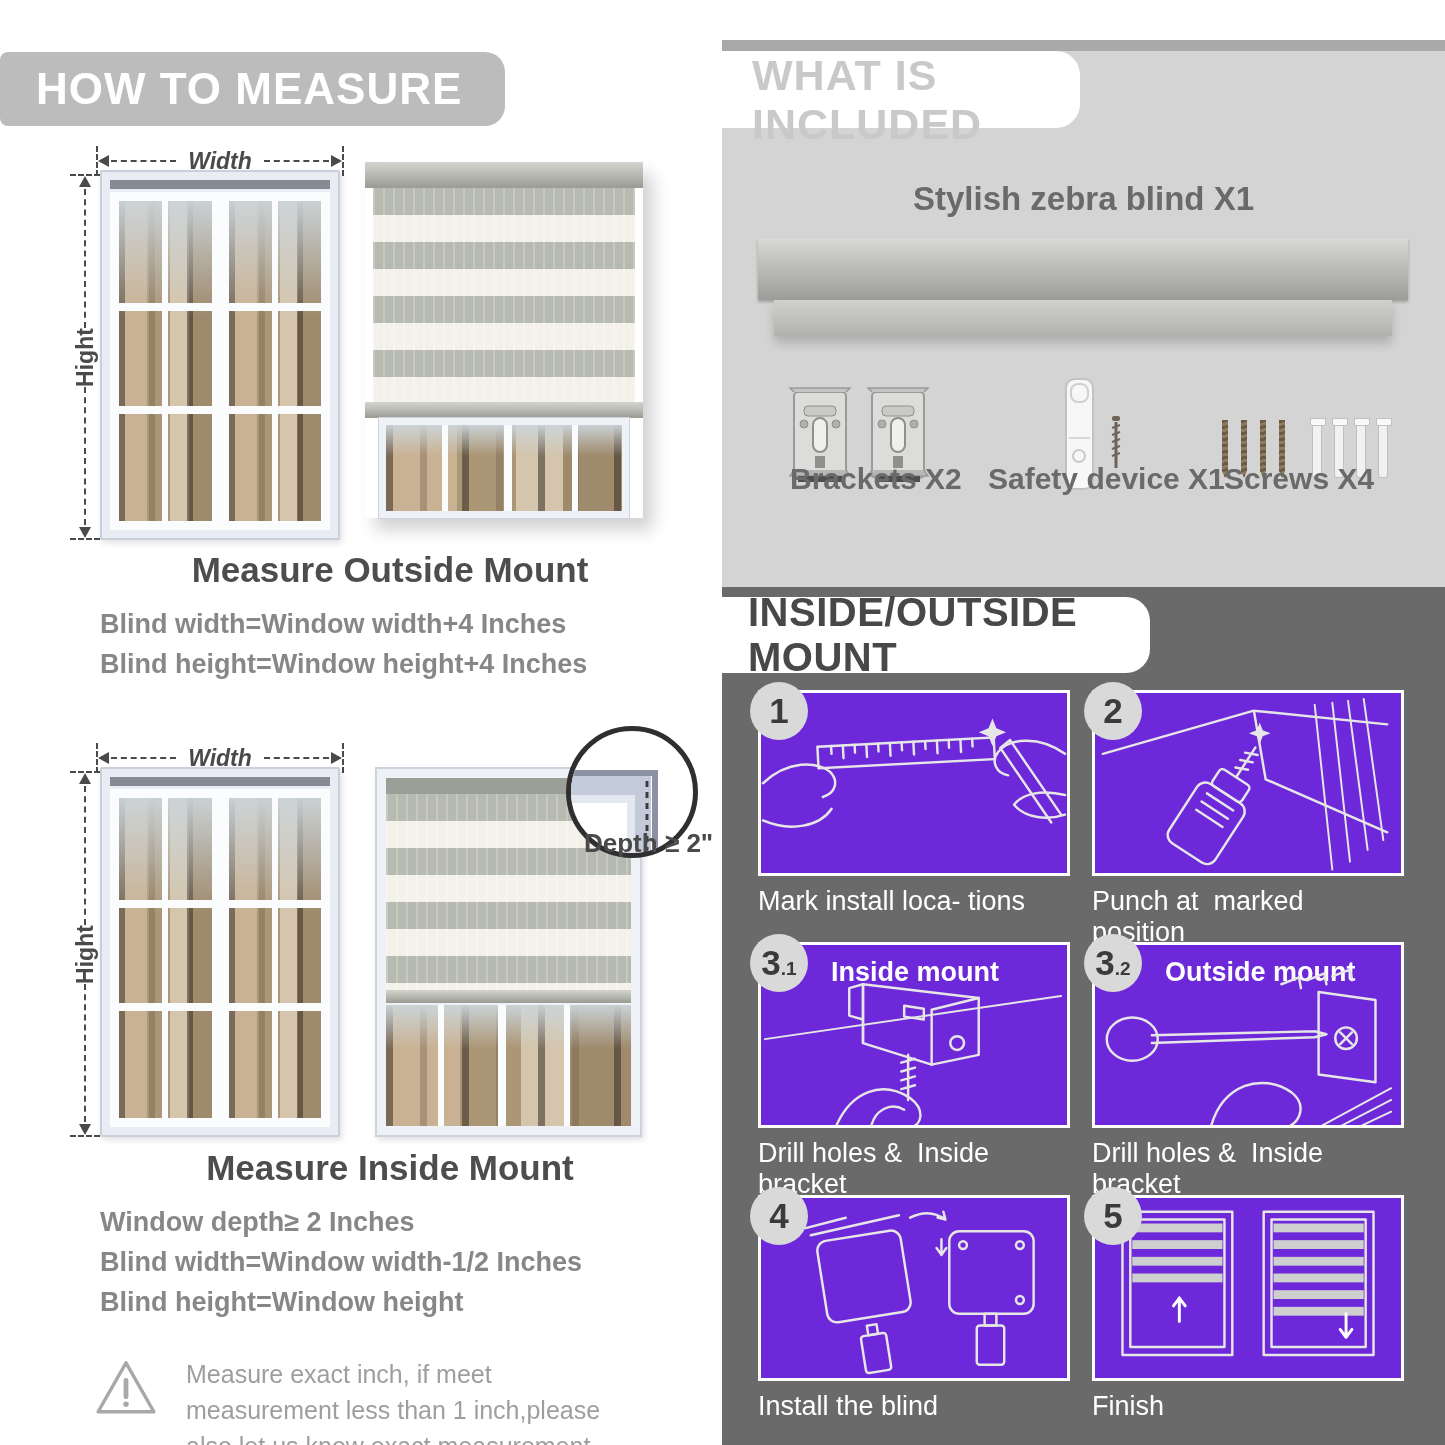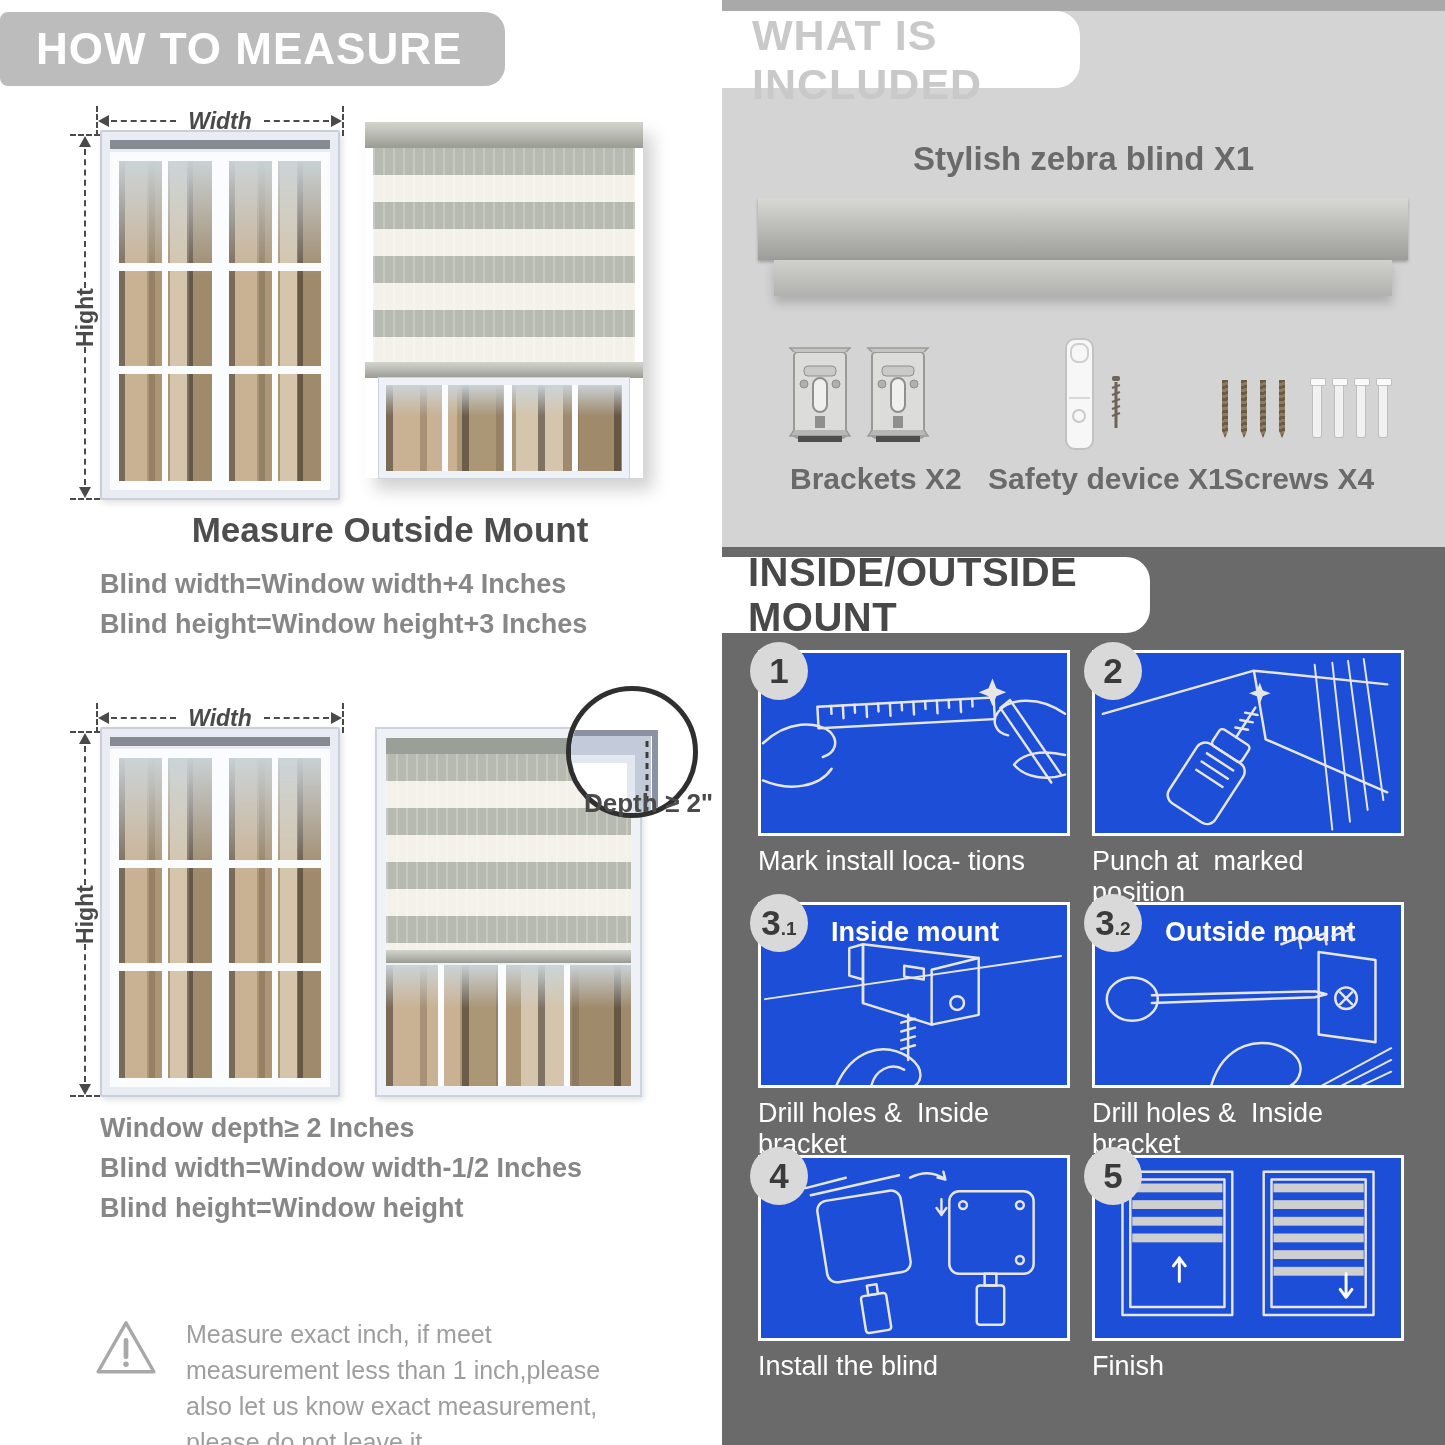--- a/index.html
+++ b/index.html
@@ -1,18 +1,18 @@
 <!DOCTYPE html>
 <html><head>
 <meta charset="utf-8">
 <style>
   * { margin:0; padding:0; box-sizing:border-box; }
   html,body { background:#ffffff; }
   body { font-family:"Liberation Sans", sans-serif; width:1445px; height:1445px; position:relative; overflow:hidden; }
-  .abs { position:absolute; }
+  .abs { position:absolute;margin-top:40px; }
 
   
   .hdr-left {
     left:0; top:12px; width:505px; height:74px;
     background:#bcbcbc; border-radius:8px 20px 20px 8px;
     display:flex; align-items:center; padding-left:36px;
     color:#ffffff; font-weight:bold; font-size:44px; letter-spacing:1px;
   }
 
   
@@ -109,21 +109,21 @@
   .anchor { width:10px; height:56px; background:rgba(255,255,255,.68); border:1px solid rgba(185,185,185,.9); border-radius:3px; position:relative; }
   .anchor::before { content:""; position:absolute; top:-5px; left:-3px; width:14px; height:6px; background:rgba(255,255,255,.85); border:1px solid rgba(185,185,185,.9); border-radius:2px; }
 
   .dsection { left:722px; top:547px; width:723px; height:898px; background:#6a6a6a; }
   .hdr-mount {
     position:absolute; left:0; top:10px; width:428px; height:76px; background:#ffffff; border-radius:0 24px 24px 0;
     display:flex; align-items:center; padding-left:26px;
     color:#484848; font-weight:bold; font-size:40px; letter-spacing:.5px;
   }
   .step { position:absolute; width:312px; }
-  .frame { position:relative; width:312px; height:186px; border:3px solid #ffffff; background:#1d4ed8; overflow:hidden; }
+  .frame { position:relative; width:312px; height:186px; border:3px solid #ffffff; background:#6d28d9; overflow:hidden; }
   .badge { position:absolute; top:-8px; left:-8px; width:58px; height:58px; border-radius:50%; background:#d9d9d9;
     display:flex; align-items:center; justify-content:center; color:#3b3b3b; font-weight:bold; font-size:35px; }
   .badge .sub { font-size:19px; margin-top:12px; }
   .plabel { position:absolute; left:70px; top:12px; color:#ffffff; font-weight:bold; font-size:27px; }
   .cap { margin-top:10px; color:#ffffff; font-weight:normal; font-size:27px; white-space:pre-wrap; }
   .art { position:absolute; inset:0; }
 </style>
 </head>
 <body>
 
@@ -166,21 +166,21 @@
   <div class="winlower bldg">
     <div class="mull" style="left:56px;"></div>
     <div class="mull" style="left:118px;width:8px;"></div>
     <div class="mull" style="left:186px;"></div>
   </div>
 </div>
 
 <div class="abs txtblock" style="left:100px;top:510px;width:580px;">
   <div class="title">Measure Outside Mount</div>
   <div class="line">Blind width=Window width+4 Inches</div>
-  <div class="line">Blind height=Window height+3 Inches</div>
+  <div class="line">Blind height=Window height+4 Inches</div>
 </div>
 
 <div class="abs meas-w" style="left:96px;top:703px;width:248px;">
   <div class="tick"></div>
   <div class="ah-l"></div>
   <div class="dash"></div>
   <span class="lbl">Width</span>
   <div class="dash"></div>
   <div class="ah-r"></div>
   <div class="tick"></div>
@@ -219,20 +219,21 @@
   <svg viewBox="0 0 122 122" width="122" height="122">
     <path d="M-10,55 L68,55 L68,130" fill="none" stroke="#c3cbdb" stroke-width="24"></path>
     <path d="M-10,42 L84,42 L84,130" fill="none" stroke="#8b93a3" stroke-width="6"></path>
     <path d="M76,50 L76,120" fill="none" stroke="#3c3c3c" stroke-width="3" stroke-dasharray="6 5"></path>
     <path d="M-10,68 L60,68 L60,130" fill="none" stroke="#e3e8f0" stroke-width="8"></path>
   </svg>
 </div>
 <div class="abs depth-lbl" style="left:584px;top:788px;">Depth ≥ 2"</div>
 
 <div class="abs txtblock" style="left:100px;top:1108px;width:580px;">
+  <div class="title">Measure Inside Mount</div>
   <div class="line">Window depth≥ 2 Inches</div>
   <div class="line">Blind width=Window width-1/2 Inches</div>
   <div class="line">Blind height=Window height</div>
 </div>
 
 <div class="abs warn" style="left:92px;top:1316px;">
   <svg width="68" height="68" viewBox="0 0 100 100">
     <path d="M50,10 L91,82 L9,82 Z" fill="none" stroke="#a8a8a8" stroke-width="5" stroke-linejoin="round"></path>
     <line x1="50" y1="36" x2="50" y2="60" stroke="#a8a8a8" stroke-width="7" stroke-linecap="round"></line>
     <circle cx="50" cy="71" r="4" fill="#a8a8a8"></circle>

